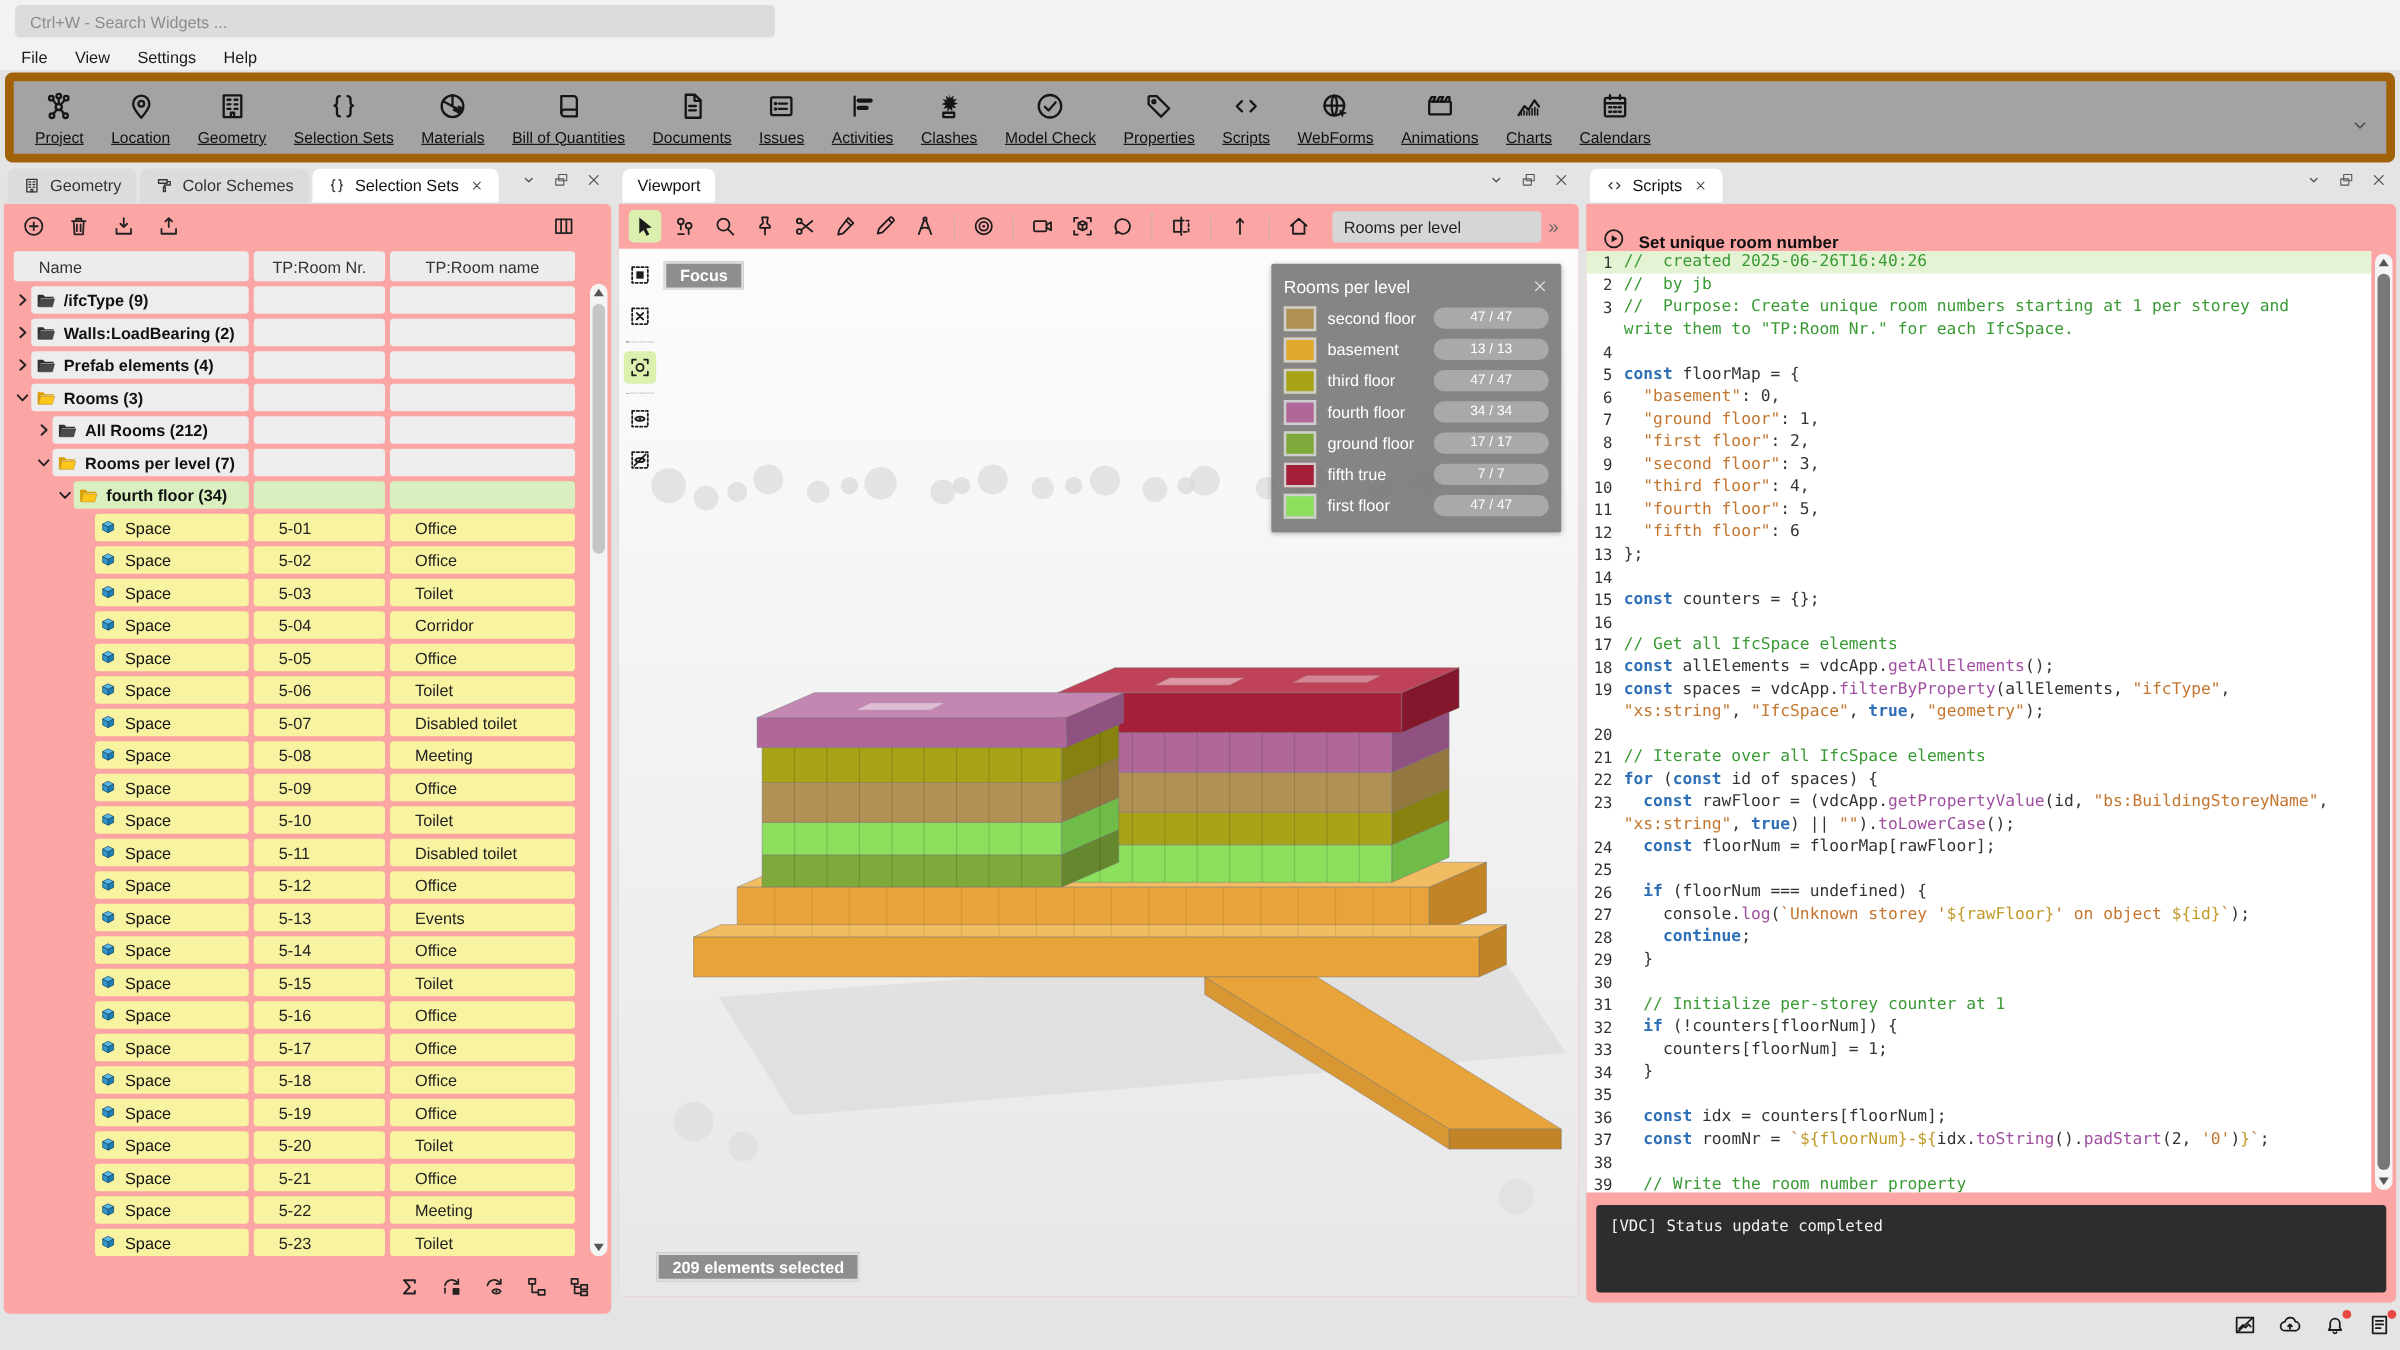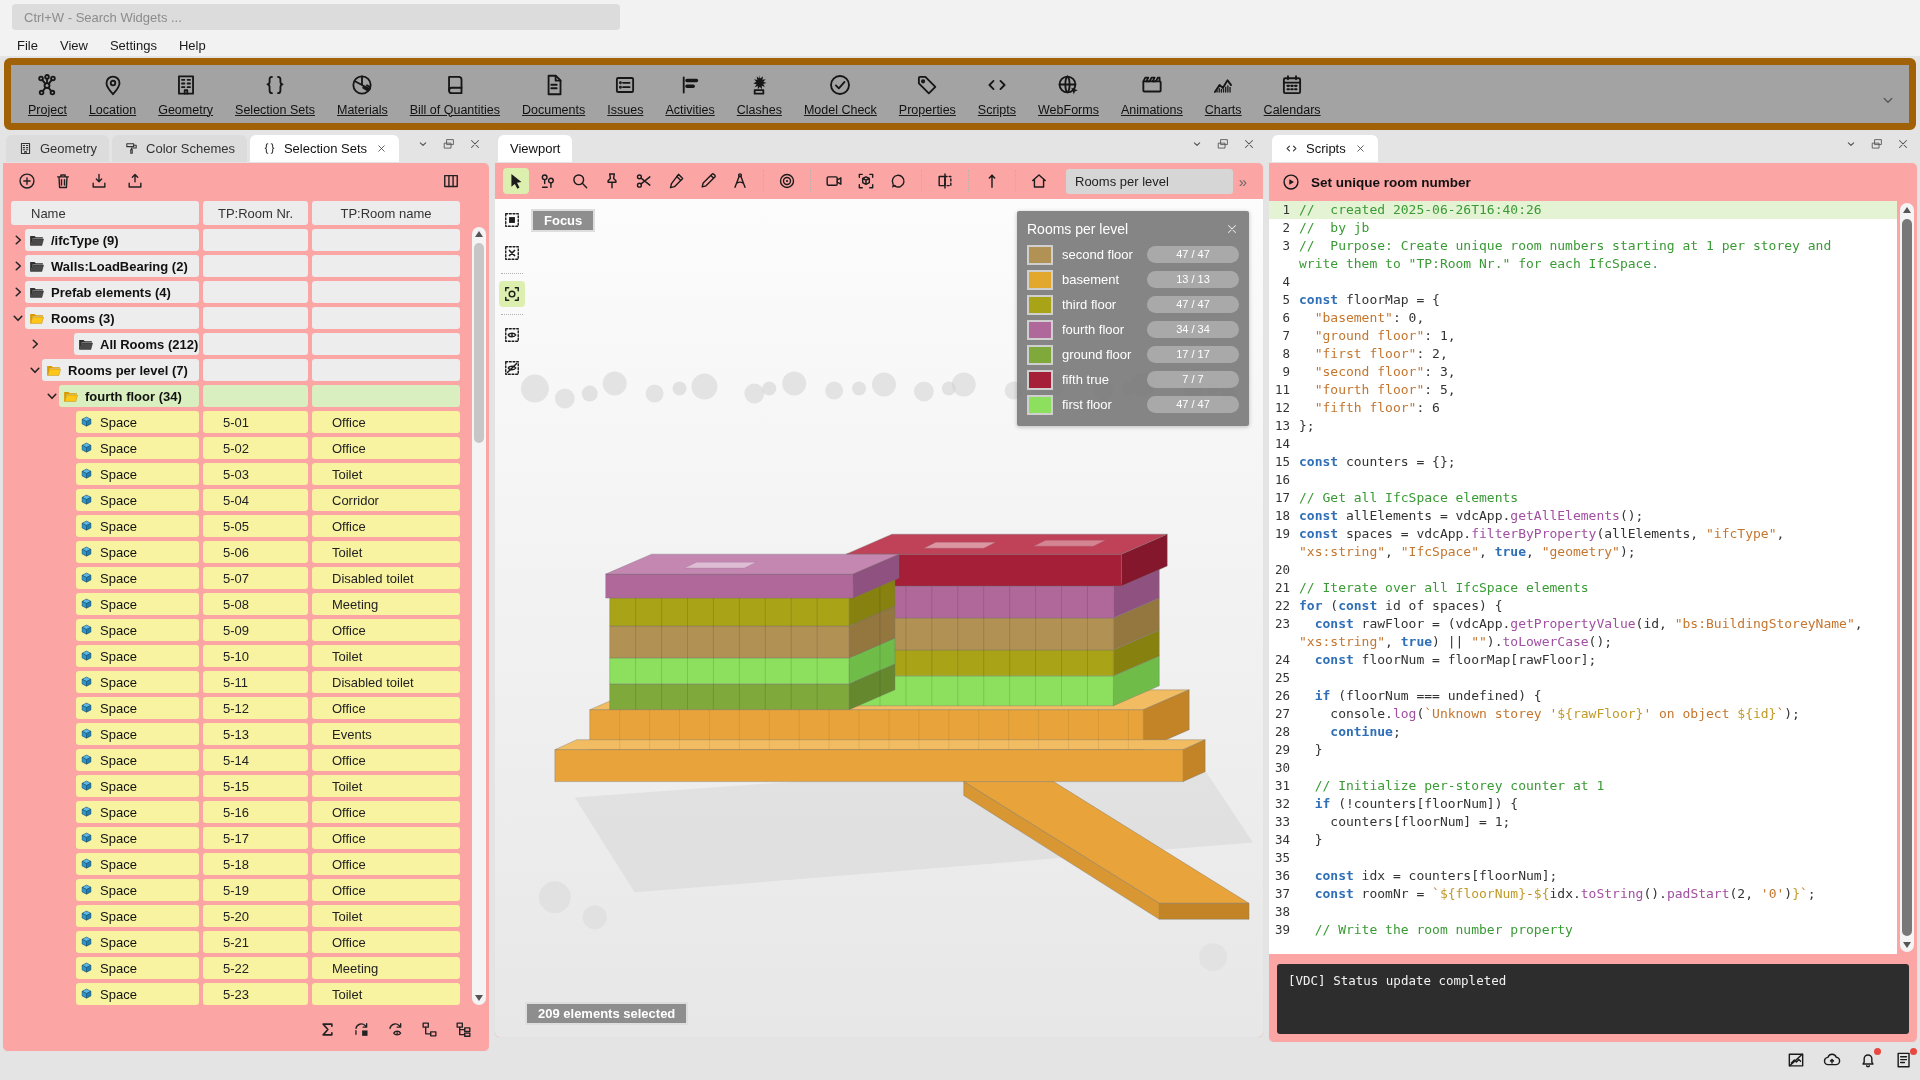--- a/index.html
+++ b/index.html
@@ -85,21 +85,21 @@
   #sel-badge { left:30px; bottom:12px; }
   #legend { position:absolute; top:12px; right:14px; width:232px; background:rgba(124,124,124,0.93); color:#fff; padding:5px 10px 9px; border-radius:2px; box-shadow:0 1px 4px rgba(0,0,0,.25); }
   #legend-title-row { display:flex; justify-content:space-between; align-items:center; height:26px; font-size:14px; }
   #legend-close { width:14px; height:14px; color:#e8e8e8; }
   .legend-row { display:flex; align-items:center; gap:9px; height:25px; }
   .swatch { width:26px; height:20px; border:2px solid #cfcfcf; flex:none; }
   .legend-label { font-size:13px; flex:1; }
   .count-pill { width:92px; height:17px; border-radius:9px; background:rgba(255,255,255,0.3); font-size:11px; text-align:center; line-height:17px; flex:none; }
 
   
-  #script-header { position:absolute; top:0; left:0; right:0; height:38px; display:flex; align-items:center; gap:10px; padding:0 12px; }
+  #script-header { position:absolute; top:0; left:0; right:0; height:38px; display:flex; align-items:flex-end; gap:10px; padding:0 12px; }
   #play-btn { width:20px; height:20px; color:#1a1a1a; }
   #script-title { font-weight:bold; font-size:13.5px; color:#111; }
   #code { position:absolute; top:38px; left:0; right:20px; bottom:88px; font-family:"DejaVu Sans Mono",monospace; font-size:13px; line-height:18px; overflow:hidden; background:#fff; }
   .cline { display:flex; white-space:pre; height:18px; }
   .cline.hl { background:#e3f3d3; }
   .gut { width:30px; text-align:right; color:#333; flex:none; padding-right:9px; font-size:12.5px; }
   .tok-c { color:#3a9a35; } .tok-k { color:#2e6fb7; font-weight:bold; } .tok-s { color:#c4762f; }
   .tok-f { color:#a14fa1; } .tok-v { color:#c09a27; } .tok-p { color:#333; }
   #code-scroll { top:40px; right:3px; bottom:90px; }
   #code-thumb { top:16px; bottom:16px; height:auto; background:#787878; }
@@ -457,21 +457,21 @@
                       <path fill="#ffc61a" stroke="#b8860b" stroke-width="0.6" d="M6.6 10H22l-2.4 9H4.2z"></path>
                     </svg>
                   </span>
                   <span>Rooms (3)</span>
                 </div>
               </div>
               <div class="cell c-nr"></div>
               <div class="cell c-nm"></div>
             </div>
             <div class="trow">
-              <div class="name-col" style="padding-left: 17px; gap: 32px;">
+              <div class="name-col" style="padding-left: 17px;">
                 <span class="tarrow">
                   <svg viewBox="0 0 24 24" fill="none" stroke="currentColor" stroke-width="2.6" stroke-linecap="round" stroke-linejoin="round">
                     <path d="M9 5.5l7 6.5-7 6.5"></path>
                   </svg>
                 </span>
                 <div class="pill bold">
                   <span class="icn fold">
                     <svg viewBox="0 0 24 24">
                       <path fill="#2f2f2f" d="M3 5.5h6.2l2 2H21V9H6.6L4.2 19H3z"></path>
                       <path fill="#4a4a4a" stroke="#222" stroke-width="0.6" d="M6.6 10H22l-2.4 9H4.2z"></path>
@@ -1395,20 +1395,21 @@
             <div class="cline hl"><span class="gut">1</span><span class="tok-c">//  created 2025-06-26T16:40:26</span></div>
             <div class="cline"><span class="gut">2</span><span class="tok-c">//  by jb</span></div>
             <div class="cline"><span class="gut">3</span><span class="tok-c">//  Purpose: Create unique room numbers starting at 1 per storey and</span></div>
             <div class="cline"><span class="gut"></span><span class="tok-c">write them to "TP:Room Nr." for each IfcSpace.</span></div>
             <div class="cline"><span class="gut">4</span></div>
             <div class="cline"><span class="gut">5</span><span class="tok-k">const</span><span class="tok-p"> floorMap = {</span></div>
             <div class="cline"><span class="gut">6</span><span class="tok-p">  </span><span class="tok-s">"basement"</span><span class="tok-p">: 0,</span></div>
             <div class="cline"><span class="gut">7</span><span class="tok-p">  </span><span class="tok-s">"ground floor"</span><span class="tok-p">: 1,</span></div>
             <div class="cline"><span class="gut">8</span><span class="tok-p">  </span><span class="tok-s">"first floor"</span><span class="tok-p">: 2,</span></div>
             <div class="cline"><span class="gut">9</span><span class="tok-p">  </span><span class="tok-s">"second floor"</span><span class="tok-p">: 3,</span></div>
+            <div class="cline"><span class="gut">10</span><span class="tok-p">  </span><span class="tok-s">"third floor"</span><span class="tok-p">: 4,</span></div>
             <div class="cline"><span class="gut">11</span><span class="tok-p">  </span><span class="tok-s">"fourth floor"</span><span class="tok-p">: 5,</span></div>
             <div class="cline"><span class="gut">12</span><span class="tok-p">  </span><span class="tok-s">"fifth floor"</span><span class="tok-p">: 6</span></div>
             <div class="cline"><span class="gut">13</span><span class="tok-p">};</span></div>
             <div class="cline"><span class="gut">14</span></div>
             <div class="cline"><span class="gut">15</span><span class="tok-k">const</span><span class="tok-p"> counters = {};</span></div>
             <div class="cline"><span class="gut">16</span></div>
             <div class="cline"><span class="gut">17</span><span class="tok-c">// Get all IfcSpace elements</span></div>
             <div class="cline"><span class="gut">18</span><span class="tok-k">const</span><span class="tok-p"> allElements = vdcApp.</span><span class="tok-f">getAllElements</span><span class="tok-p">();</span></div>
             <div class="cline"><span class="gut">19</span><span class="tok-k">const</span><span class="tok-p"> spaces = vdcApp.</span><span class="tok-f">filterByProperty</span><span class="tok-p">(allElements, </span><span class="tok-s">"ifcType"</span><span class="tok-p">,</span></div>
             <div class="cline"><span class="gut"></span><span class="tok-s">"xs:string"</span><span class="tok-p">, </span><span class="tok-s">"IfcSpace"</span><span class="tok-p">, </span><span class="tok-k">true</span><span class="tok-p">, </span><span class="tok-s">"geometry"</span><span class="tok-p">);</span></div>

